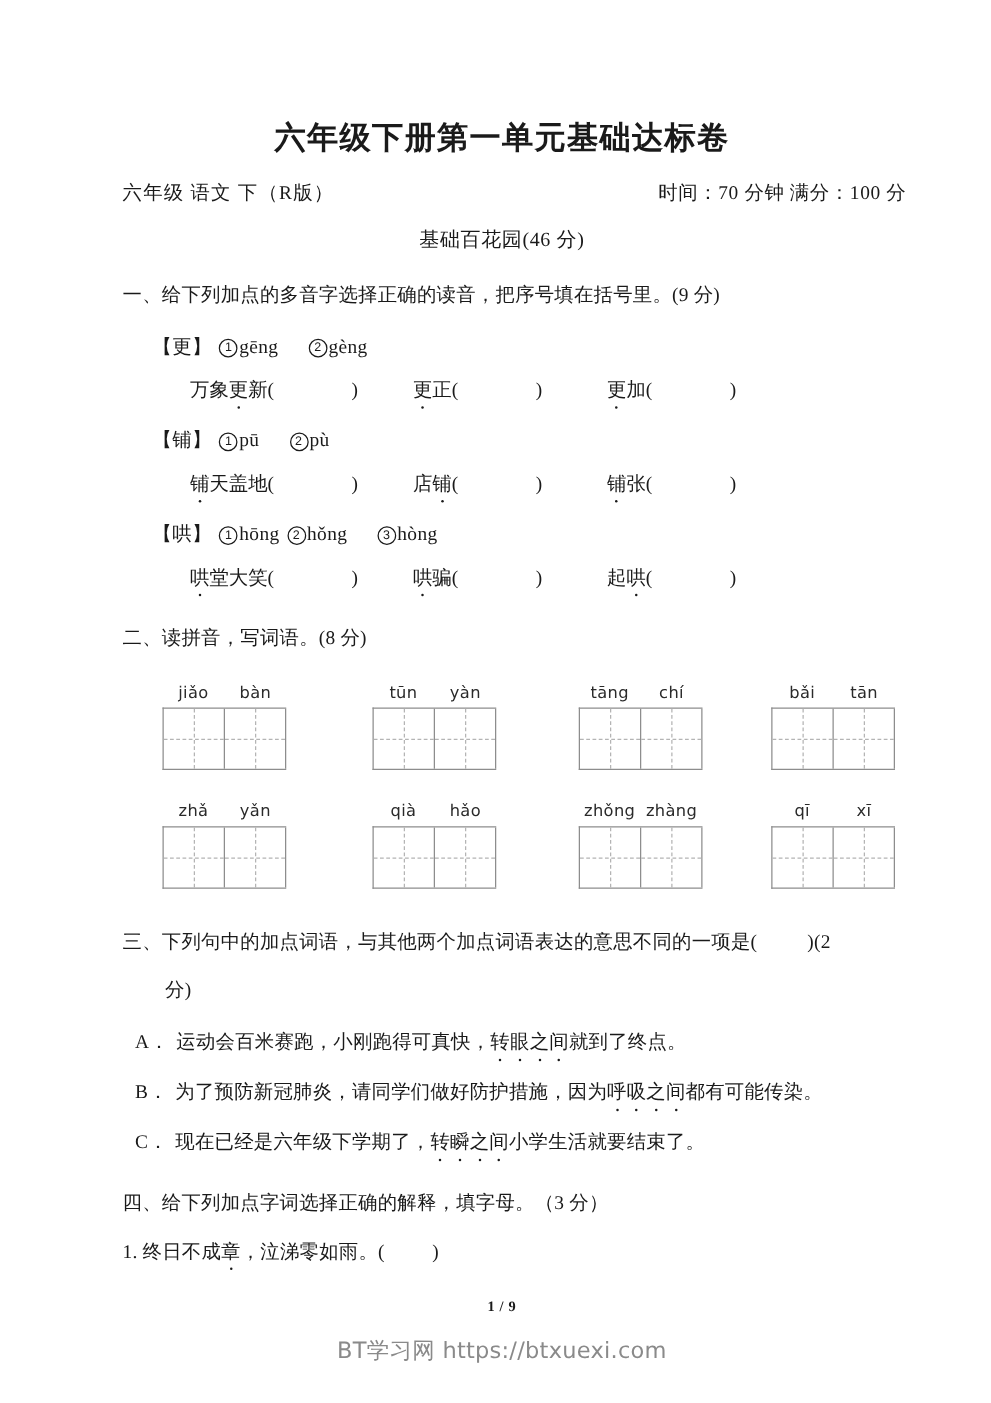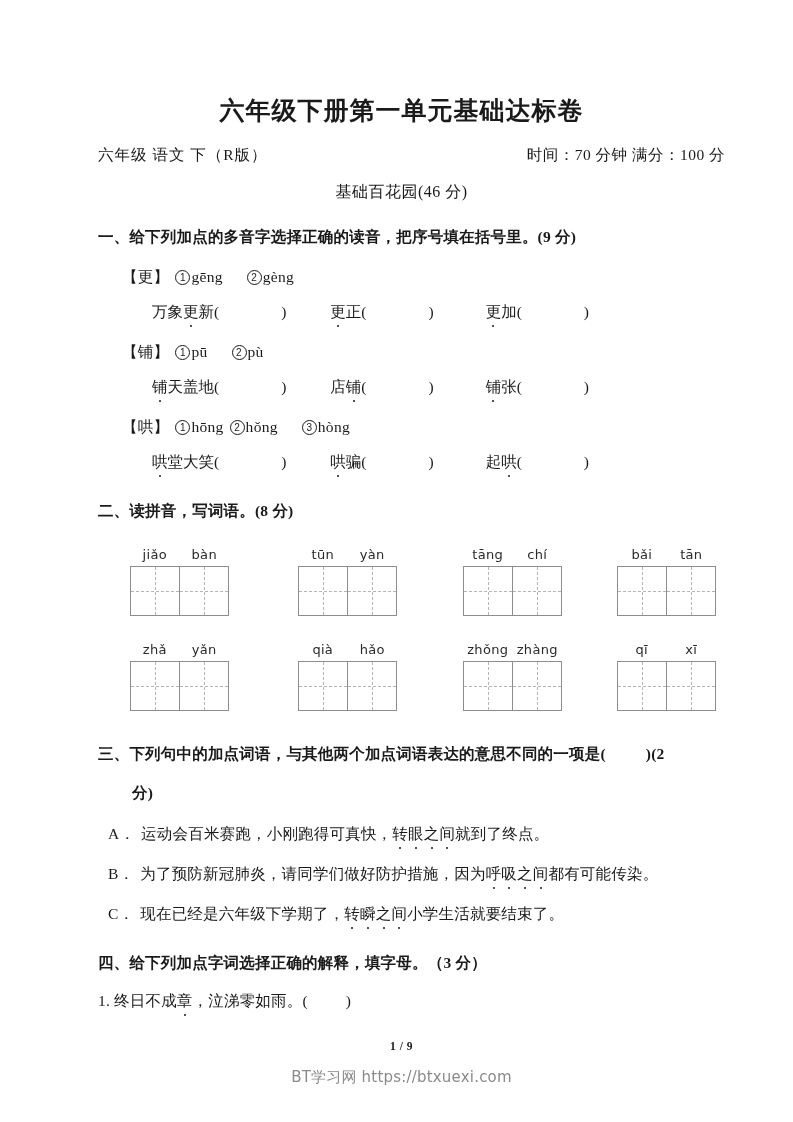--- a/index.html
+++ b/index.html
@@ -49,21 +49,21 @@
   
   .section-banner {
     text-align: center;
     font-size: 16px;
     padding-top: 16px;
     letter-spacing: 0.5px;
   }
 
   
   .q-heading {
-    font-weight: bold;
+    font-weight: normal;
     font-size: 15.5px;
     padding: 22px 0 0 88px;
     letter-spacing: 0.2px;
     line-height: 1.5;
   }
   .q-heading.indent-wrap {
     padding-right: 60px;
   }
   .q-heading .wrapline {
     display: block;
@@ -214,21 +214,21 @@
     text-align: center;
     font-size: 11.5px;
     font-weight: bold;
     letter-spacing: 0.5px;
   }
   .watermark {
     position: absolute;
     left: 0; right: 0;
     top: 1068px;
     text-align: center;
-    font-size: 15px;
+    font-size: 18px;
     color: #8a8a8a;
     font-family: "DejaVu Sans", "Liberation Sans", sans-serif;
     letter-spacing: 0.2px;
   }
 </style>
 </head>
 <body>
 
 <div class="page">
 

